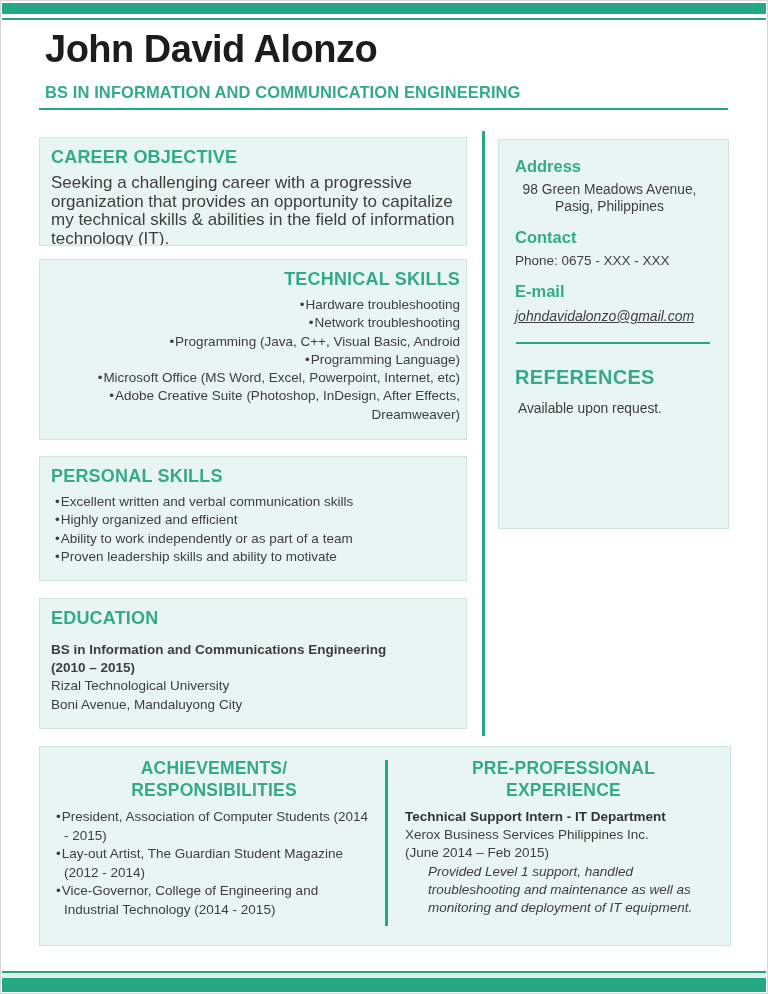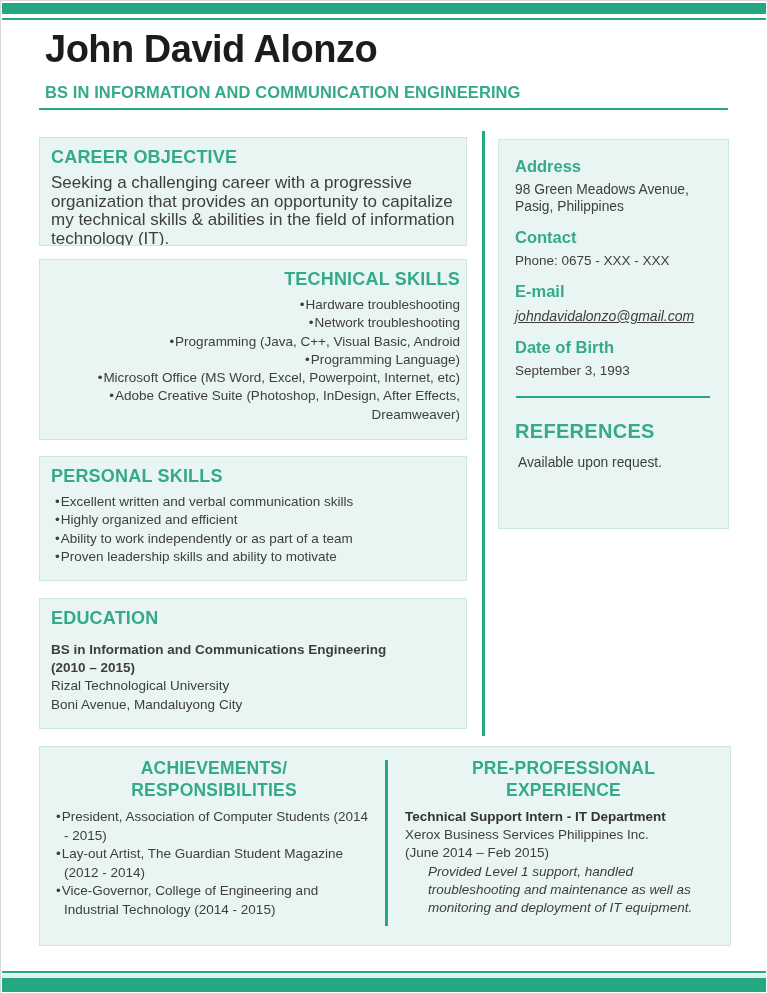--- a/index.html
+++ b/index.html
@@ -72,21 +72,21 @@
 
   
   .vline{position:absolute;left:481px;top:130px;width:3px;height:605px;background:var(--accent);}
 
   
   .sidebar{left:497px;top:138px;width:231px;height:390px;padding:17px 14px 0 16px;}
   .sidebar h3{
     color:var(--heading);font-size:16.5px;font-weight:bold;margin-bottom:6px;
   }
   .sidebar .group{margin-bottom:13px;}
-  .addr{font-size:13.8px;line-height:16.5px;padding-right:10px;}
+  .addr{font-size:13.8px;line-height:16.5px;text-align:center;padding-right:10px;}
   .sb-text{font-size:13.5px;line-height:16px;}
   .email a{
     font-size:14px;font-style:italic;color:var(--text);
     text-decoration:underline;
   }
   .sb-rule{height:2px;background:var(--accent);width:194px;margin:17px 0 0 1px;border:none;}
   .refs-title{
     color:var(--heading);font-size:20px;font-weight:bold;
     letter-spacing:0.3px;margin:22px 0 12px 0;
   }
@@ -160,24 +160,20 @@
       <div class="addr">Pasig, Philippines</div>
     </div>
     <div class="group">
       <h3>Contact</h3>
       <div class="sb-text">Phone: 0675 - XXX - XXX</div>
     </div>
     <div class="group email">
       <h3>E-mail</h3>
       <a href="#">johndavidalonzo@gmail.com</a>
     </div>
-    <div class="group">
-      <h3>Date of Birth</h3>
-      <div class="sb-text">September 3, 1993</div>
-    </div>
     <hr class="sb-rule">
     <div class="refs-title">REFERENCES</div>
     <div class="refs-text">Available upon request.</div>
   </aside>
 
   <section class="box bottom">
     <div class="col left">
       <h2><span>ACHIEVEMENTS/</span><br><span>RESPONSIBILITIES</span></h2>
       <ul class="plain">
         <li>President, Association of Computer Students (2014 - 2015)</li>

